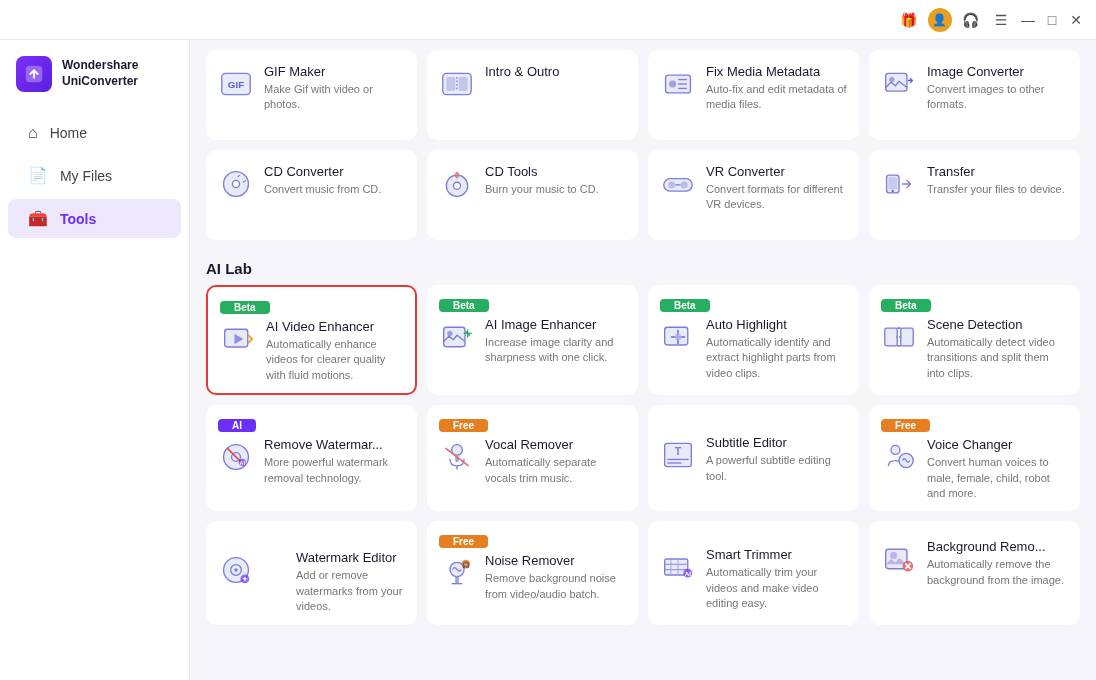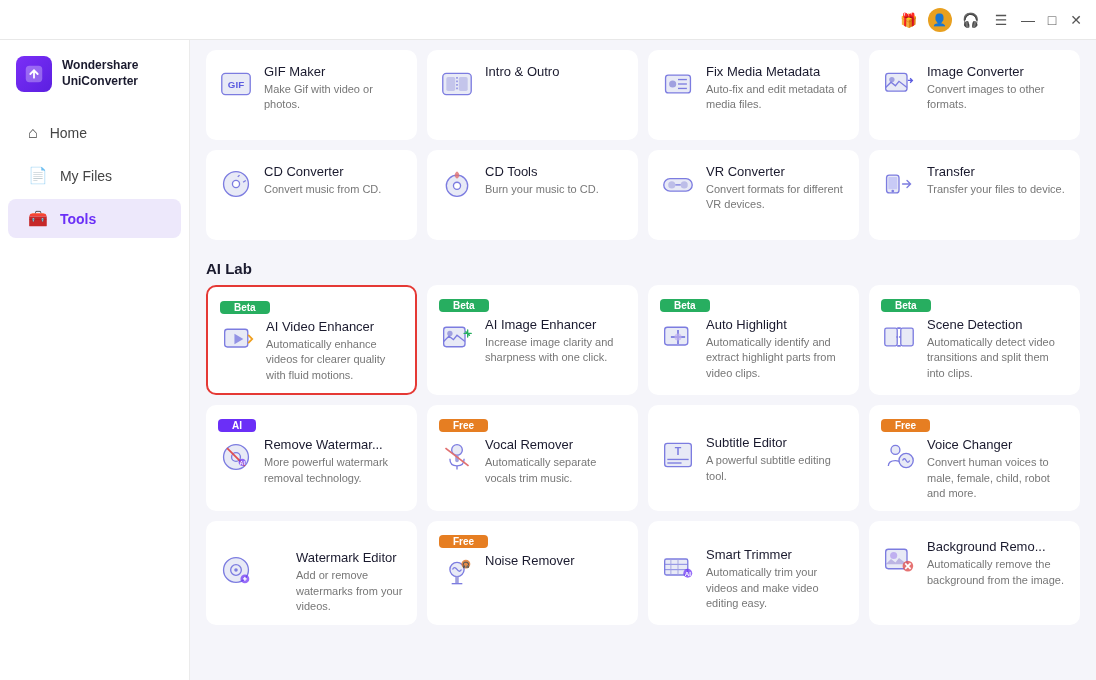--- a/index.html
+++ b/index.html
@@ -536,20 +536,21 @@
               <circle cx="18" cy="14" r="8" fill="#e8eaf6" stroke="#7c7ce0" stroke-width="1.5"></circle>
               <path d="M13 14 Q15 10 18 14 Q21 18 23 14" stroke="#7c7ce0" stroke-width="1.5" fill="none"></path>
               <rect x="16" y="22" width="4" height="8" rx="1" fill="#a0a0e0"></rect>
               <line x1="12" y1="30" x2="24" y2="30" stroke="#7c7ce0" stroke-width="1.5"></line>
               <circle cx="28" cy="8" r="5" fill="#e07020" opacity="0.8"></circle>
               <text x="28" y="11" text-anchor="middle" font-size="7" fill="white" font-weight="bold">🎧</text>
             </svg>
           </div>
           <div class="card-text">
             <div class="card-title">Noise Remover</div>
+            <div class="card-desc">Remove background noise from video/audio batch.</div>
           </div>
         </div>
       </div>
 
       <div class="tool-card">
         <div class="card-header" style="margin-top:16px;">
           <div class="card-icon">
             <svg viewBox="0 0 36 36" fill="none">
               <rect x="3" y="9" width="26" height="18" rx="2" fill="#e8eaf6" stroke="#7c7ce0" stroke-width="1.5"></rect>
               <line x1="3" y1="15" x2="29" y2="15" stroke="#7c7ce0" stroke-width="1"></line>

